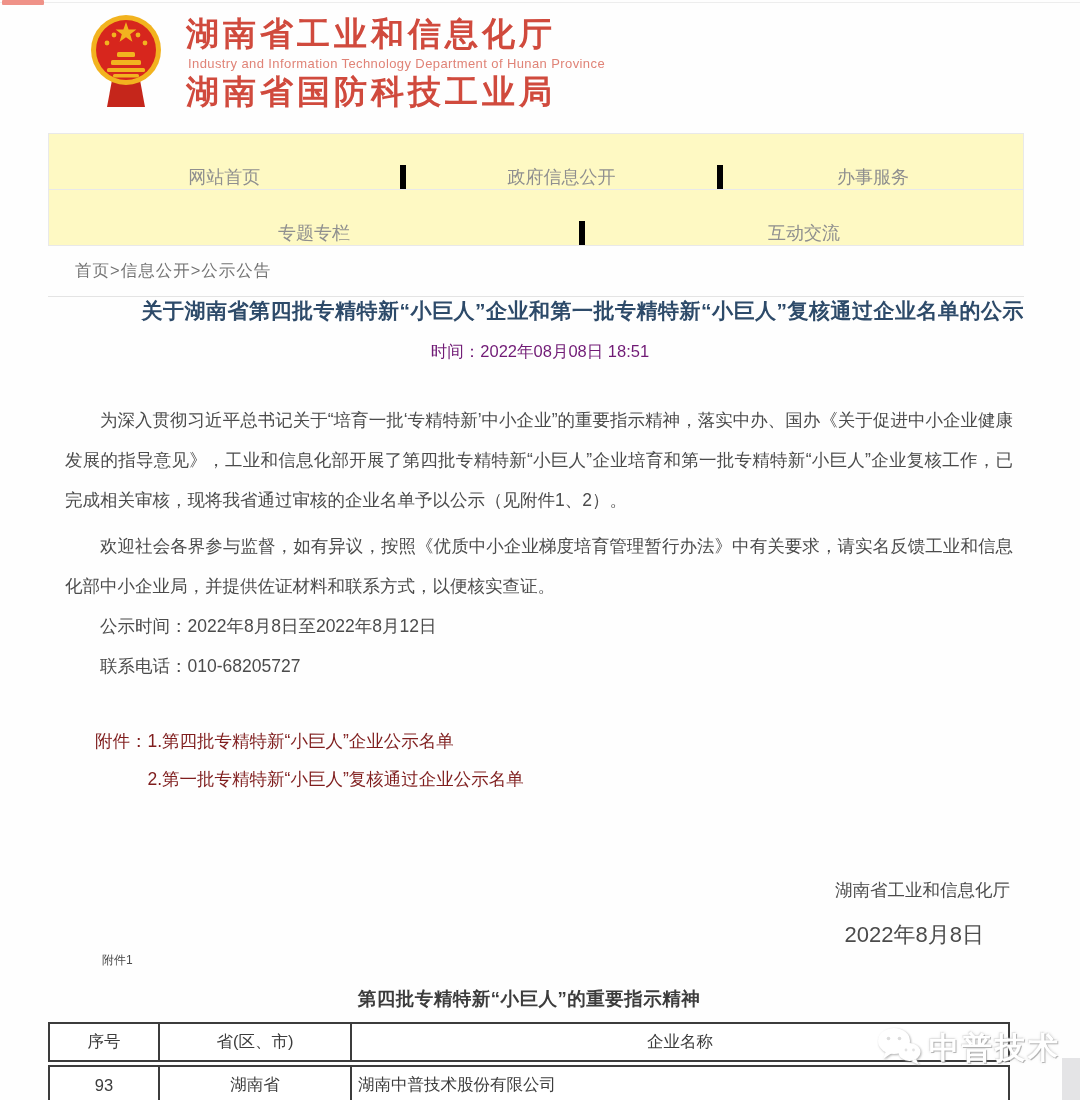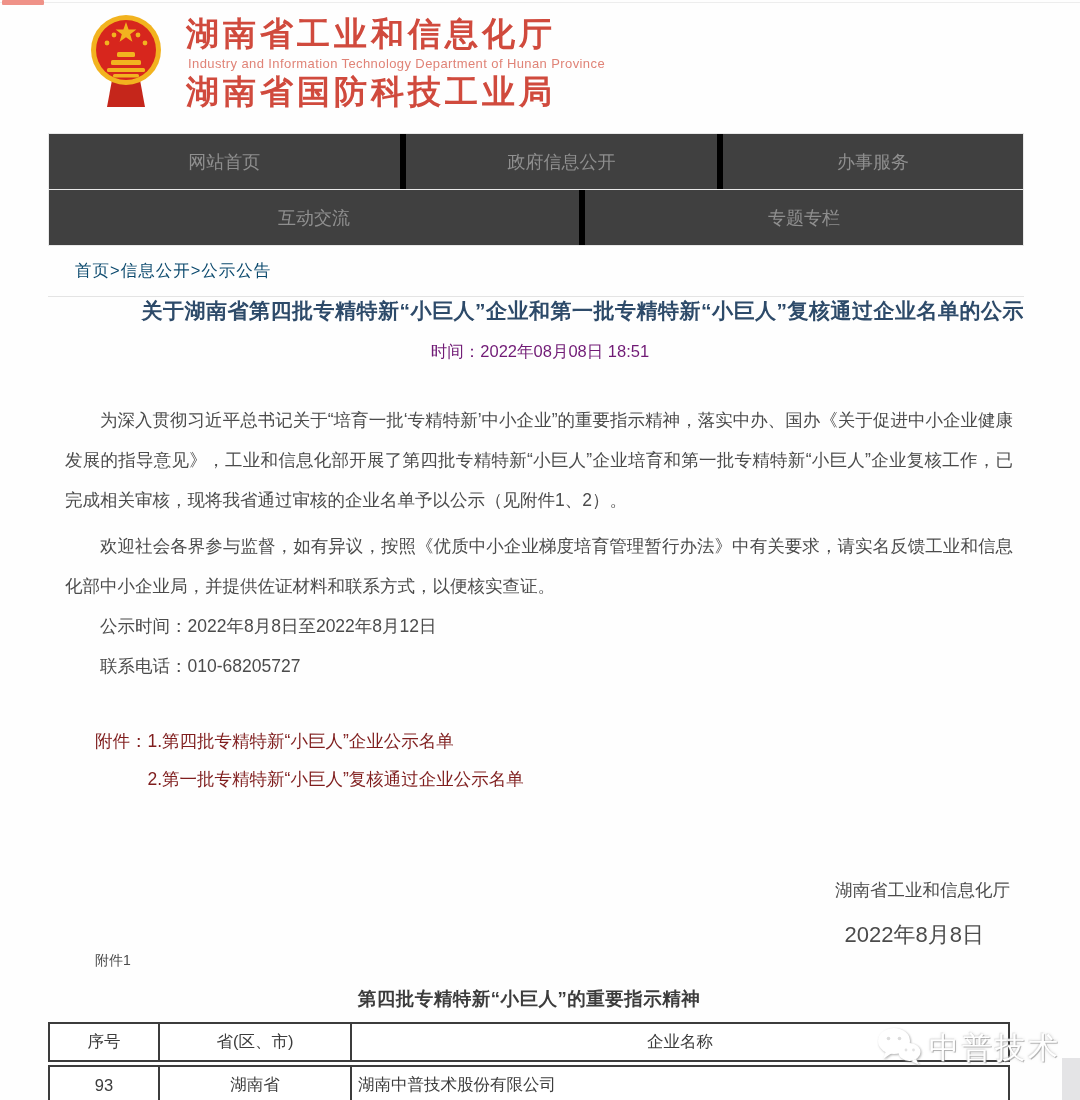--- a/index.html
+++ b/index.html
@@ -13,70 +13,70 @@
 
   
   .site-header { position:absolute; left:88px; top:10px; display:flex; align-items:flex-start; gap:22px; }
   .emblem { width:76px; height:100px; flex:0 0 auto; }
   .org-lines { padding-top:6px; }
   .org-cn { font-size:33px; font-weight:bold; color:#d04a3d; letter-spacing:4px; line-height:1.1; }
   .org-en { font-size:13px; color:#e08377; letter-spacing:.4px; margin:4px 0 3px 2px; }
 
   
   .main-nav { position:absolute; left:48px; top:133px; width:976px; font-size:18px; color:#8f8f8f; }
-  .nav-row { display:flex; height:57px; border:1px solid #e9e9e9; background:#404040; }
+  .nav-row { display:flex; height:57px; border:1px solid #e9e9e9; background:#fef9c3;align-items:flex-end; }
   .nav-row.r2 { border-top:none; height:56px; }
   .nav-cell { display:flex; align-items:center; justify-content:center; cursor:pointer; }
   .nav-cell + .nav-cell { border-left:6px solid #000000; }
   .r1 .nav-cell:nth-child(1){ flex:0 0 36%; }
   .r1 .nav-cell:nth-child(2){ flex:0 0 32.6%; }
   .r1 .nav-cell:nth-child(3){ flex:1; }
   .r2 .nav-cell:nth-child(1){ flex:0 0 54.4%; }
   .r2 .nav-cell:nth-child(2){ flex:1; }
 
   
   .breadcrumb-wrap { position:absolute; left:48px; top:250px; width:976px; padding:10px 27px 14px; border-bottom:1px solid #e4e4e4; }
-  .breadcrumb { font-size:16.5px; color:#0c4a6e; letter-spacing:1px; cursor:pointer; }
+  .breadcrumb { font-size:16.5px; color:#737373; letter-spacing:1px; cursor:pointer; }
 
   
   .article-title { position:absolute; left:48px; top:297px; width:976px; text-align:right; font-size:21px; font-weight:bold; color:#2d4a69; letter-spacing:.5px; }
   .article-time { position:absolute; left:0; top:341px; width:100%; text-align:center; font-size:16.5px; color:#701a75; }
 
   
   .article-body { position:absolute; left:65px; top:400px; width:948px; font-size:17.5px; color:#4b4b4b; line-height:40px; text-align:justify; }
   .article-body p { text-indent:2em; }
   .p2 { margin-top:6px; }
   .plain-line { text-indent:2em; }
 
   
   .attach-block { position:absolute; left:95px; top:722px; font-size:17.5px; color:#7f1d1d; line-height:38px; display:flex; }
   .attach-items div { white-space:nowrap; }
 
   
   .sig-org { position:absolute; right:70px; top:878px; font-size:17.5px; color:#4b4b4b; }
   .sig-date { position:absolute; right:96px; top:920px; font-size:22px; color:#4b4b4b; }
 
   
-  .att1-label { position:absolute; left:95px; top:952px; font-size:14px; color:#4b4b4b; }
+  .att1-label { position:absolute; left:102px; top:952px; font-size:12px; color:#4b4b4b; }
   .table-title { position:absolute; left:48px; top:986px; width:962px; text-align:center; font-size:18.5px; font-weight:bold; color:#3c3c3c; letter-spacing:.5px; }
   .tbl { position:absolute; left:48px; top:1022px; width:962px; font-size:16.5px; color:#3c3c3c; }
   .trow { display:flex; border:2px solid #3c3c3c; background:#fff; }
   .trow + .trow { margin-top:3px; }
   .tcell { display:flex; align-items:center; justify-content:center; min-height:36px; }
   .tcell + .tcell { border-left:2px solid #3c3c3c; }
   .c0 { flex:0 0 108px; }
   .c1 { flex:0 0 192px; }
   .c2 { flex:1; }
   .trow.data .tcell { min-height:36px; }
   .trow.data .c2 { justify-content:flex-start; padding-left:6px; }
 
   
   .watermark { position:absolute; left:876px; top:1026px; display:flex; align-items:center; gap:7px; z-index:5; pointer-events:none; }
   .wm-icon { filter:drop-shadow(1px 1px 1px rgba(130,130,130,.65)); }
-  .wm-text { color:#ffffff; font-size:30px; font-weight:normal; letter-spacing:3px;
+  .wm-text { color:#ffffff; font-size:30px; font-weight:bold; letter-spacing:3px;
              text-shadow:1px 1px 0 rgba(135,135,135,.55), -1px -1px 0 rgba(215,215,215,.45), 0 0 3px rgba(130,130,130,.45); }
 
   .right-edge-strip { position:absolute; right:0; top:1058px; width:18px; height:42px; background:#e4e4e6; }
 </style>
 </head>
 <body>
 
 <div class="page">
 
   <div class="top-hairline"></div>
@@ -106,22 +106,22 @@
     </div>
   </header>
 
   <nav class="main-nav">
     <div class="nav-row r1">
       <div class="nav-cell">网站首页</div>
       <div class="nav-cell">政府信息公开</div>
       <div class="nav-cell">办事服务</div>
     </div>
     <div class="nav-row r2">
+      <div class="nav-cell">专题专栏</div>
       <div class="nav-cell">互动交流</div>
-      <div class="nav-cell">专题专栏</div>
     </div>
   </nav>
 
   <div class="breadcrumb-wrap">
     <span class="breadcrumb">首页&gt;信息公开&gt;公示公告</span>
   </div>
 
   <h1 class="article-title">关于湖南省第四批专精特新“小巨人”企业和第一批专精特新“小巨人”复核通过企业名单的公示</h1>
   <div class="article-time">时间：2022年08月08日 18:51</div>
 

